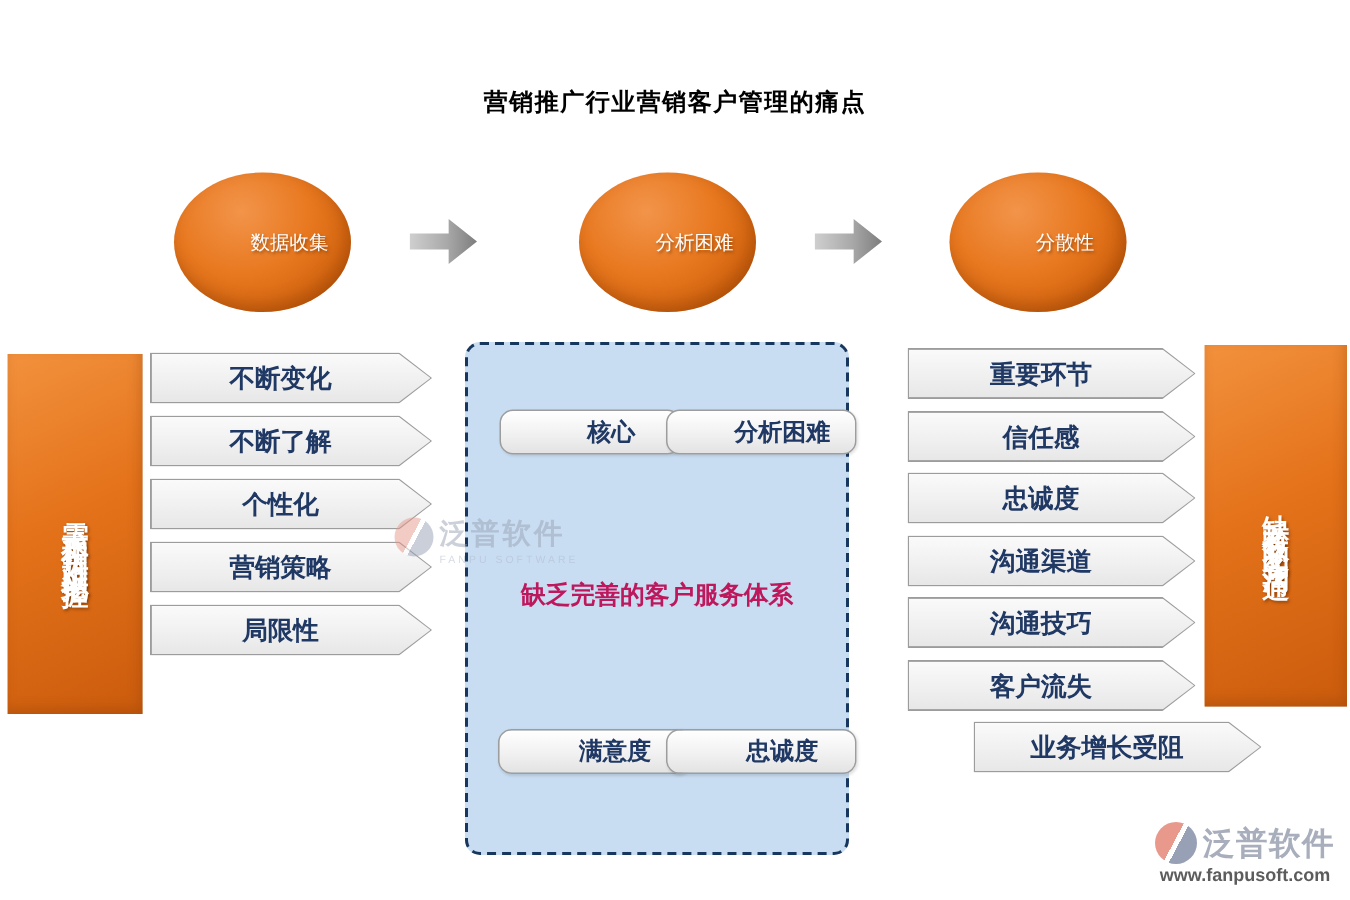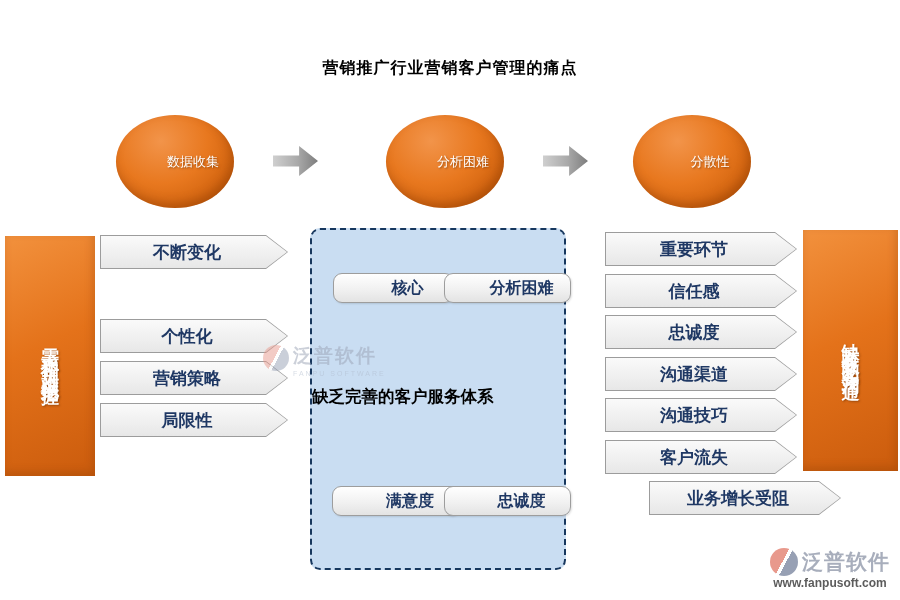--- a/index.html
+++ b/index.html
@@ -90,22 +90,22 @@
     display:flex;align-items:center;justify-content:center;
     box-shadow:1px 1px 2px rgba(0,0,0,.12);
     padding-left:28px;
   }
   .chip span{color:#1F3864;font-weight:bold;font-size:16px;white-space:nowrap;}
   .chip-core{left:21px;top:43px;width:91px;}
   .chip-exp{left:132px;top:43px;width:97px;}
   .chip-sat{left:20px;top:256px;width:98px;}
   .chip-loy{left:132px;top:256px;width:97px;}
   .panel-msg{
-    position:absolute;left:0;top:156px;width:100%;text-align:left;
-    color:#000000;font-weight:bold;font-size:16.5px;white-space:nowrap;
+    position:absolute;left:0;top:156px;width:100%;text-align:center;
+    color:#be185d;font-weight:bold;font-size:16.5px;white-space:nowrap;
   }
 
   
   .wm-logo{
     display:inline-block;border-radius:50%;
     background:linear-gradient(118deg,#E8998C 46%,#ffffff 46%,#ffffff 55%,#97A0B4 55%);
   }
   .wm-center{
     position:absolute;left:263px;top:343px;opacity:.5;
     display:flex;align-items:flex-start;gap:4px;z-index:5;
@@ -143,20 +143,25 @@
 
   <div class="vbar vbar-left">
     <span>需求和行为难以把握</span>
   </div>
 
   <div class="pent pent-l pl0">
     <div class="fill">
         <span>不断变化</span>
       </div>
   </div>
+  <div class="pent pent-l pl1">
+    <div class="fill">
+        <span>不断了解</span>
+      </div>
+  </div>
   <div class="pent pent-l pl2">
     <div class="fill">
         <span>个性化</span>
       </div>
   </div>
   <div class="pent pent-l pl3">
     <div class="fill">
         <span>营销策略</span>
       </div>
   </div>

